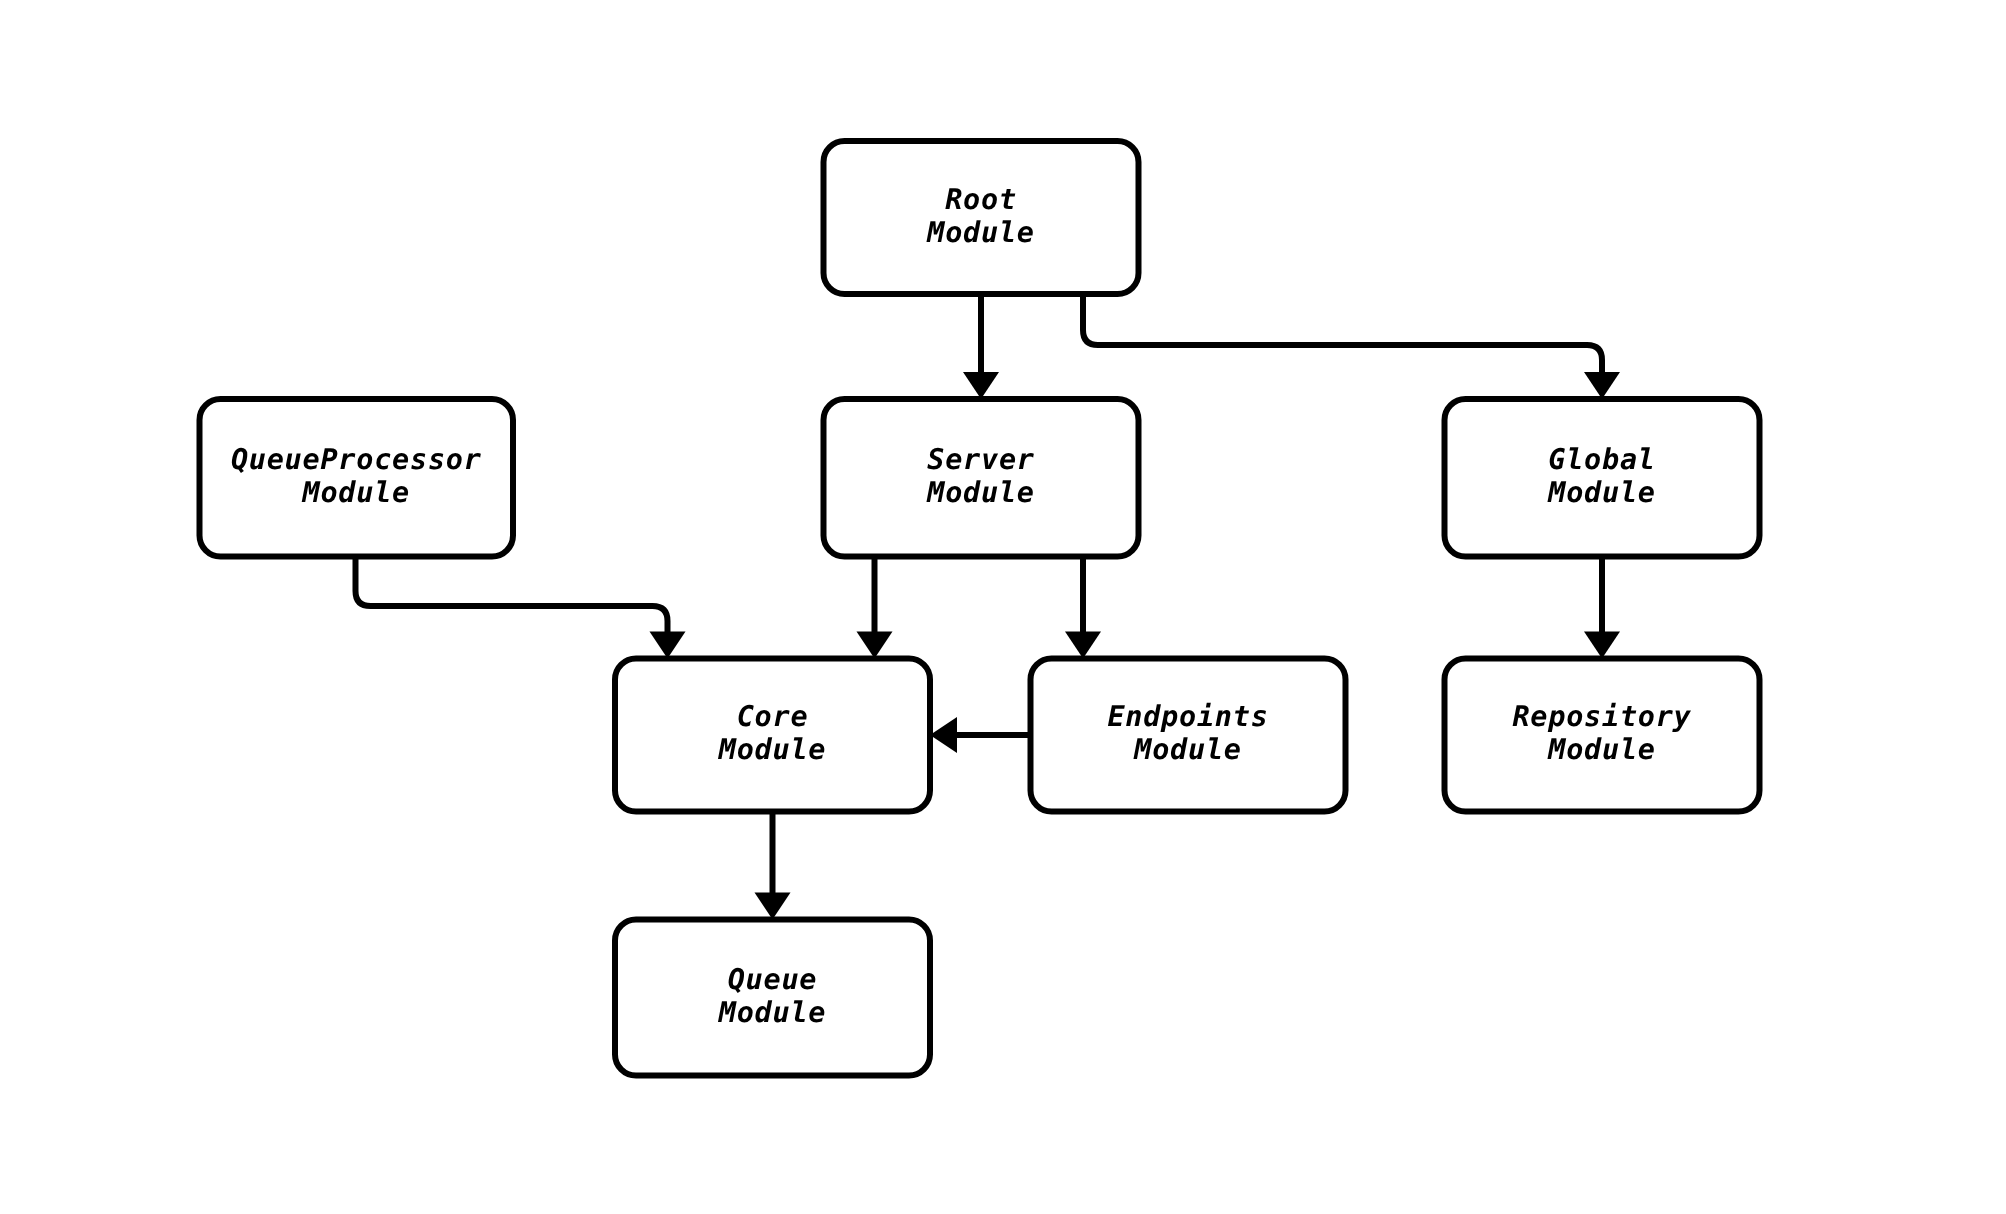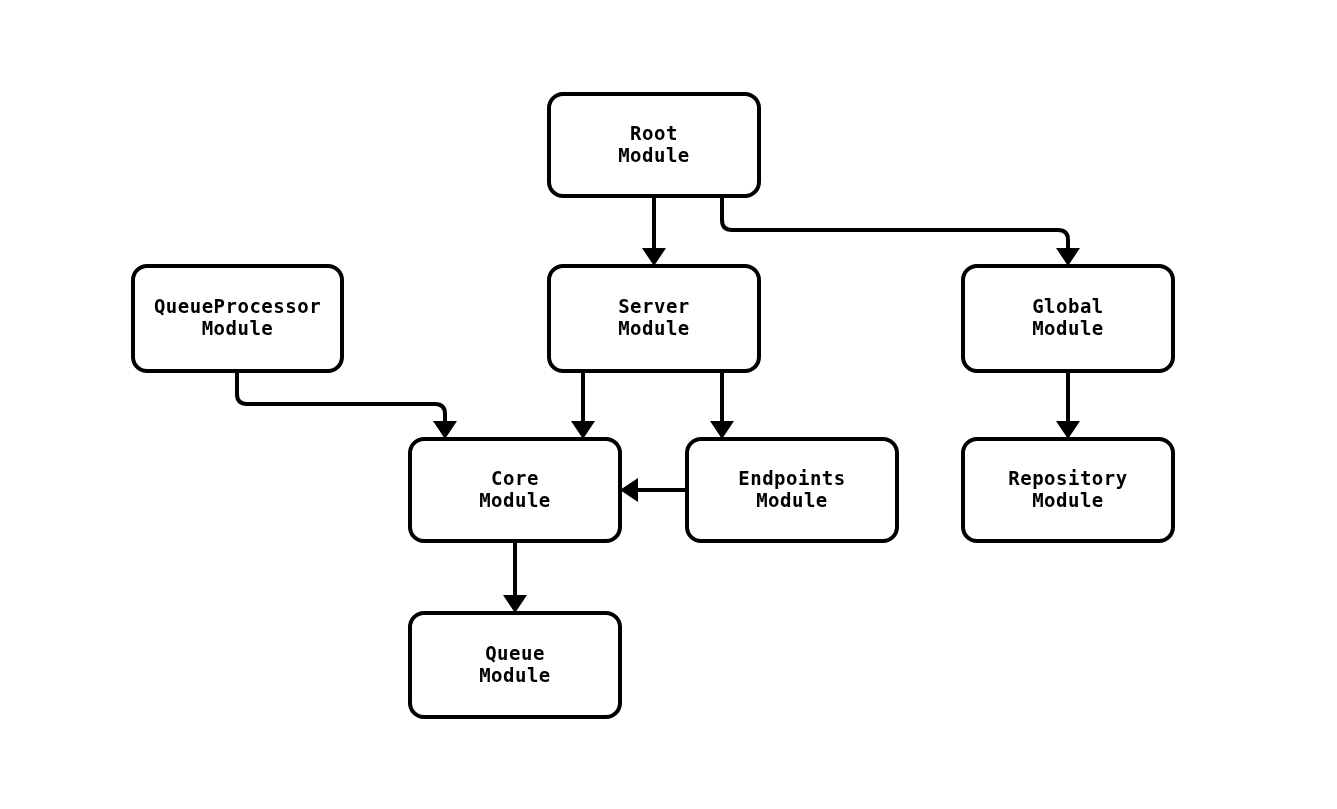--- a/index.html
+++ b/index.html
@@ -12,20 +12,21 @@
     width: 1337px;
     height: 809px;
     overflow: hidden;
     font-family: "DejaVu Sans Mono", "Liberation Mono", monospace;
   }
   #diagram-root {
     position: relative;
     width: 1337px;
     height: 809px;
     background: #ffffff;
+    font-style: italic;
   }
   svg#diagram-svg {
     position: absolute;
     top: 0;
     left: 0;
     width: 1337px;
     height: 809px;
     display: block;
   }
   .node-box {

